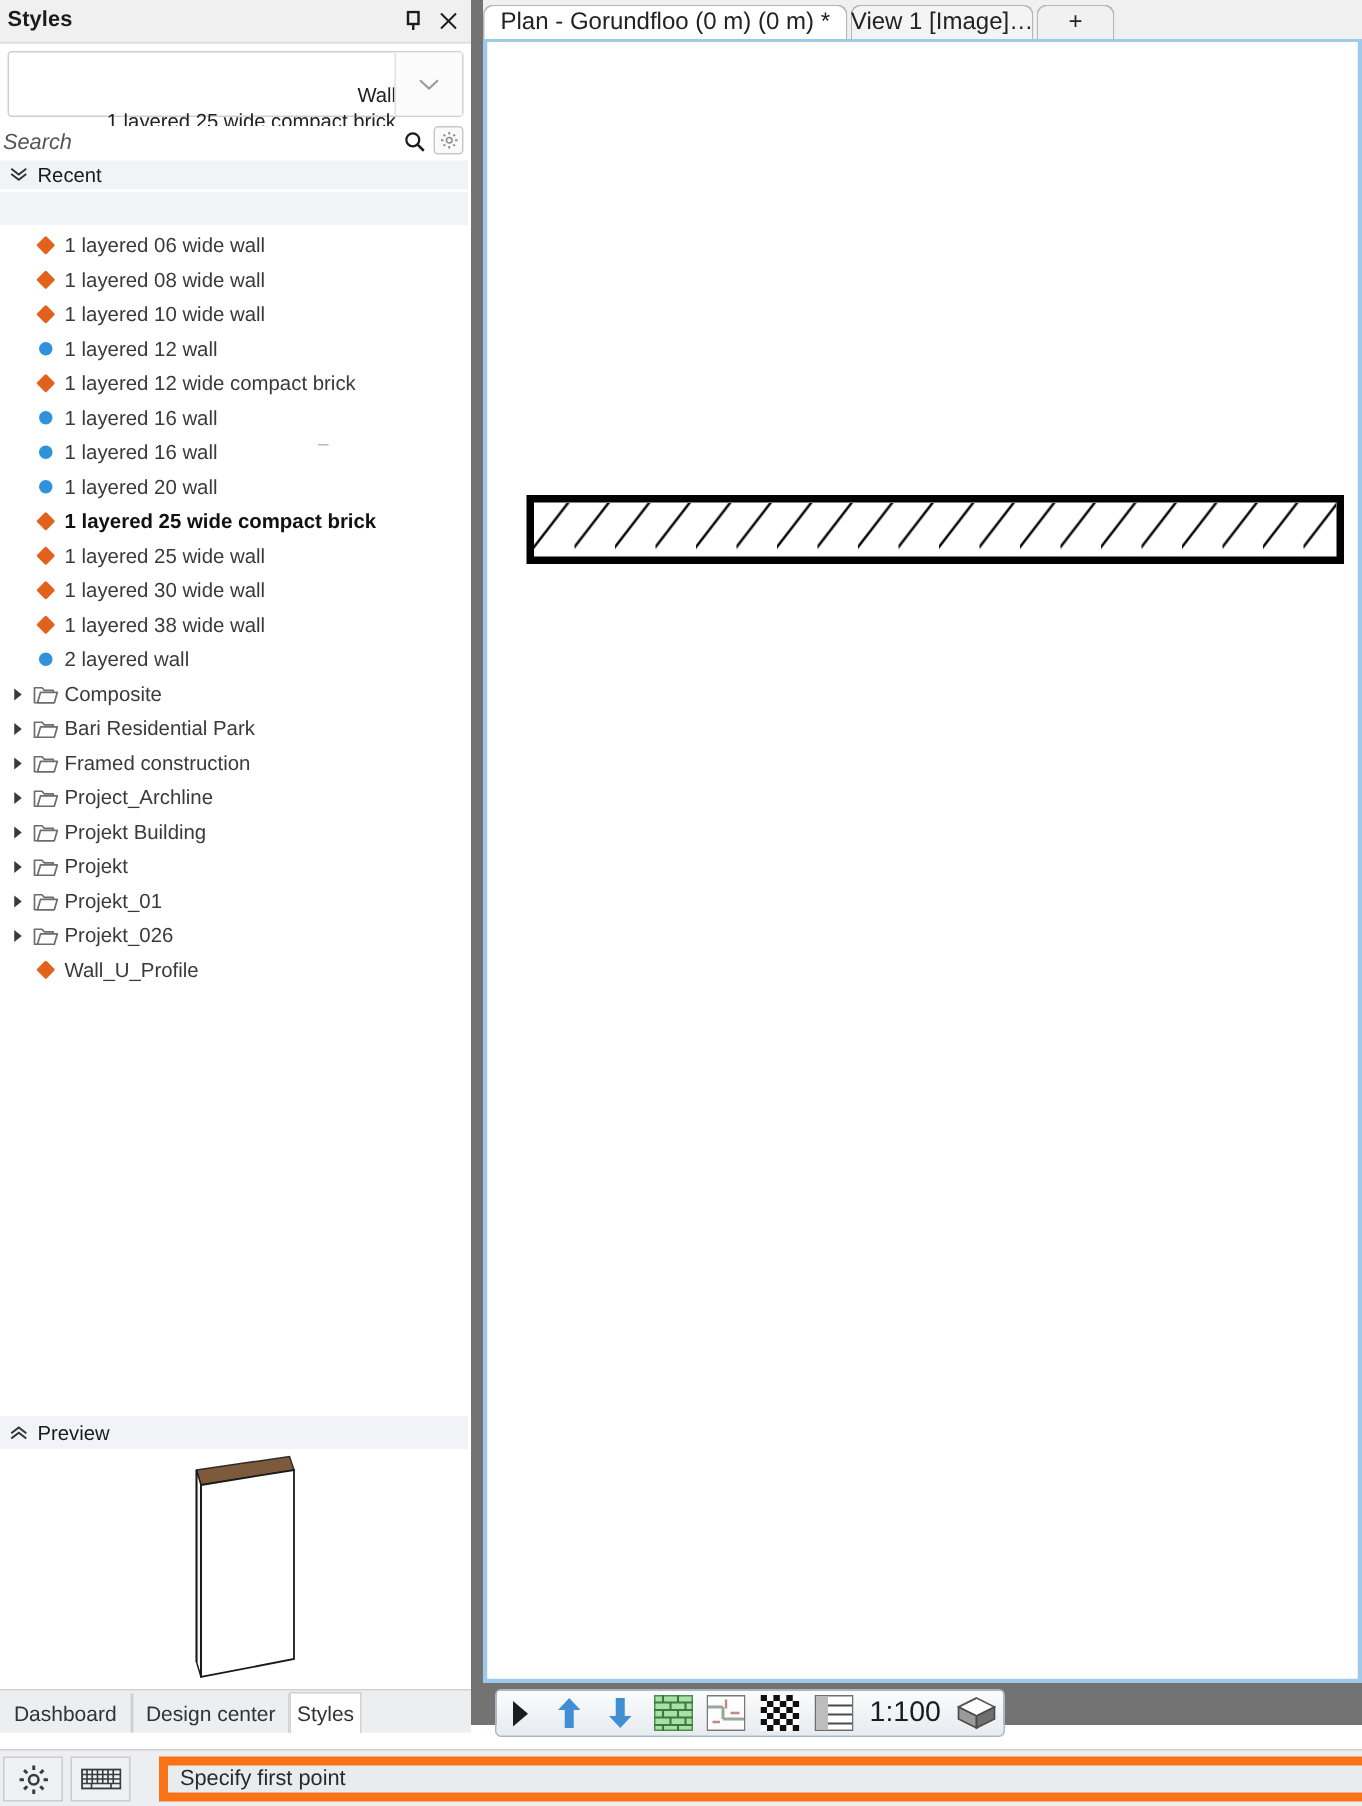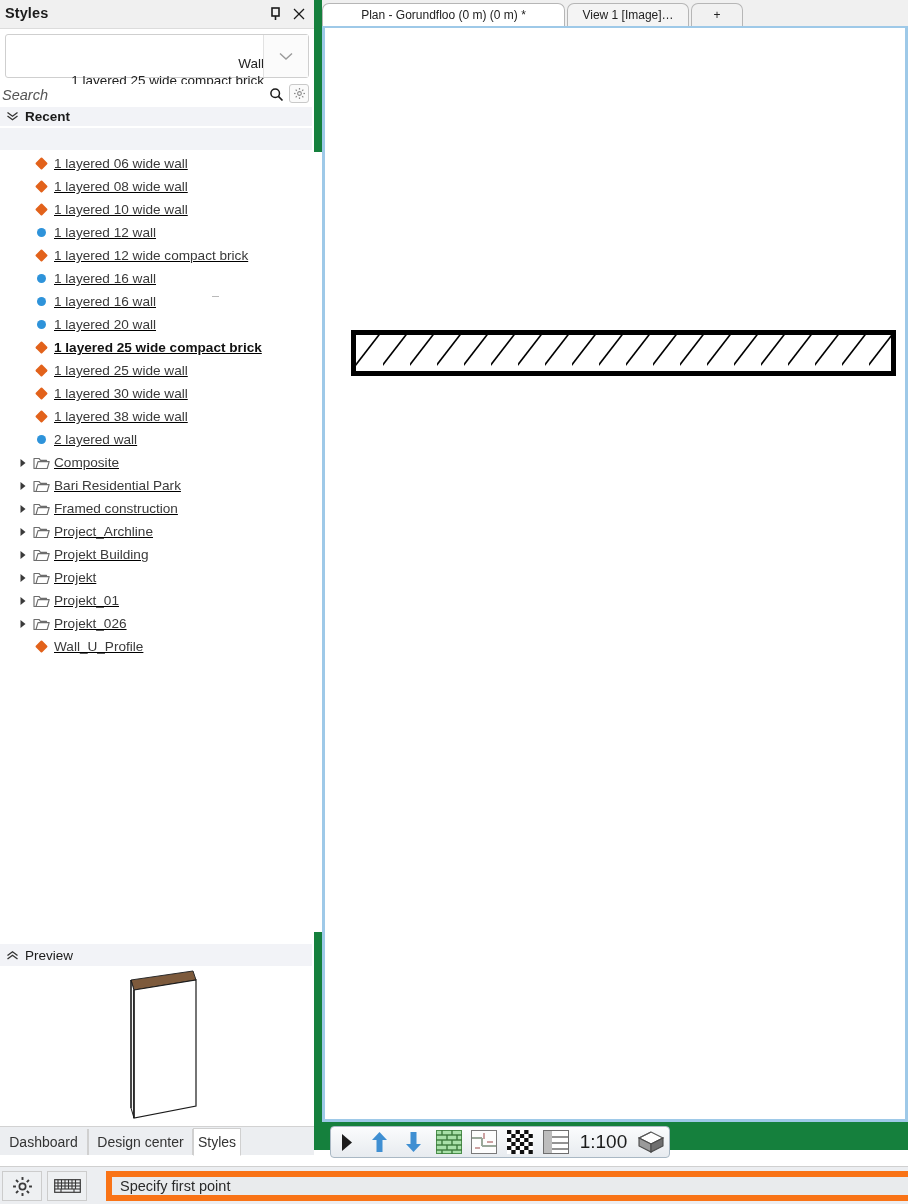--- a/index.html
+++ b/index.html
@@ -6,21 +6,21 @@
     margin: 0; padding: 0;
     width: 908px; height: 1204px;
     overflow: hidden;
     background: #ffffff;
     font-family: "Liberation Sans", sans-serif;
     -webkit-font-smoothing: antialiased;
   }
   #app {
     position: relative;
     width: 908px; height: 1150px;
-    background: #15803d;
+    background: #737373;
   }
 
   
   #styles-panel {
     position: absolute;
     left: 0; top: 0;
     width: 314px; height: 1204px;
     background: #ffffff;
     box-sizing: border-box;
   }
@@ -104,35 +104,34 @@
 
   
   .recent-bar {
     position: absolute; left: 0; top: 107px;
     width: 312px; height: 19px;
     background: #f2f3f7;
     display: flex; align-items: center;
   }
   .recent-chev { margin-left: 6px; display:flex; align-items:center; }
   .recent-label {
-    margin-left: 6px; font-size: 13.5px; color: #1b1b1b; font-weight: bold;
+    margin-left: 6px; font-size: 13.5px; color: #1b1b1b;
   }
   .recent-gap {
     position: absolute; left: 0; top: 128px;
     width: 312px; height: 22px;
     background: #f2f3f7;
   }
 
   
   .tree {
-    position: absolute; left: 12px; top: 152px;
+    position: absolute; left: 1px; top: 152px;
     width: 312px; height: 780px;
     background: #ffffff;
     overflow: hidden;
-    text-decoration: underline;
   }
   .tree-row {
     position: relative;
     height: 23px;
     display: flex; align-items: center;
     padding-left: 4px;
     box-sizing: border-box;
   }
   .tree-row .twisty {
     width: 14px; height: 23px;
@@ -204,21 +203,21 @@
 
   
   #doc-tabs {
     position: absolute; left: 322px; top: 0;
     width: 586px; height: 26px;
     background: #f0f0f0;
   }
   .dtab {
     position: absolute; top: 3px; height: 23px;
     display: flex; align-items: center; justify-content: center;
-    font-size: 12px; color: #222;
+    font-size: 16px; color: #222;
     background: #ffffff;
     border: 1px solid #b6b6b6;
     border-bottom: none;
     border-radius: 7px 7px 0 0;
     box-sizing: border-box;
     white-space: nowrap;
   }
   .dtab.d0 { left: 0px;   width: 243px; background:#ffffff; }
   .dtab.d1 { left: 245px; width: 122px; background:#f4f4f4; }
   .dtab.d2 { left: 369px; width: 52px;  background:#f1f1f1; }

